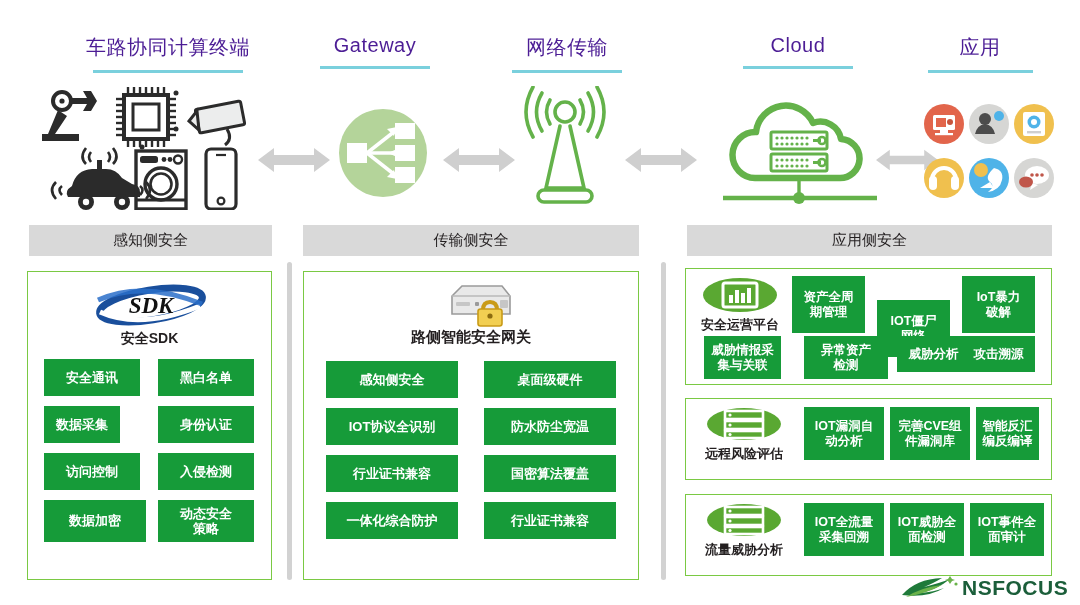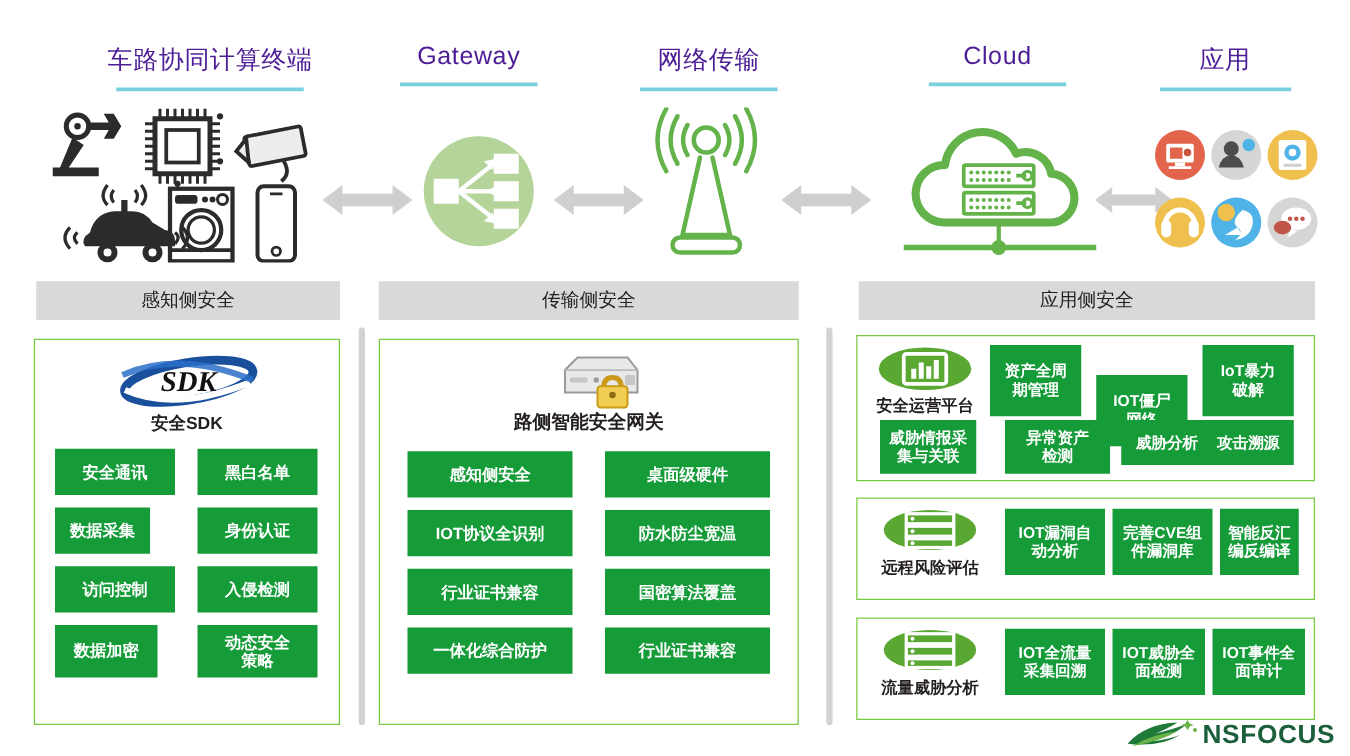--- a/index.html
+++ b/index.html
@@ -403,21 +403,21 @@
       </svg>
     </div>
     <div class="sdk-label" style="top:58px;">安全SDK</div>
 
     <div class="chip" style="left:16px;  top:87px;  width:96px; height:37px;font-family:Liberation Serif, serif;">安全通讯</div>
     <div class="chip" style="left:130px; top:87px;  width:96px; height:37px;">黑白名单</div>
     <div class="chip" style="left:16px;  top:134px; width:76px; height:37px;">数据采集</div>
     <div class="chip" style="left:130px; top:134px; width:96px; height:37px;">身份认证</div>
     <div class="chip" style="left:16px;  top:181px; width:96px; height:37px;">访问控制</div>
     <div class="chip" style="left:130px; top:181px; width:96px; height:37px;">入侵检测</div>
-    <div class="chip" style="left:16px;  top:228px; width:82px; height:42px;">数据加密</div>
+    <div class="chip" style="left:16px;  top:228px; width:102px; height:42px;">数据加密</div>
     <div class="chip" style="left:130px; top:228px; width:96px; height:42px; white-space:pre-line;">动态安全
 策略</div>
   </div>
 
   <div class="panel" style="left:303px; top:271px; width:336px; height:309px;">
 
     <div style="position:absolute; left:140px; top:8px;">
       <svg width="72" height="48" viewBox="0 0 72 48">
         <path d="M8 16 L18 6 L58 6 L66 16 L66 34 L8 34 Z" fill="#e9e9e9" stroke="#9a9a9a" stroke-width="1.6"></path>
         <path d="M8 16 L66 16" stroke="#b9b9b9" stroke-width="1.4"></path>

